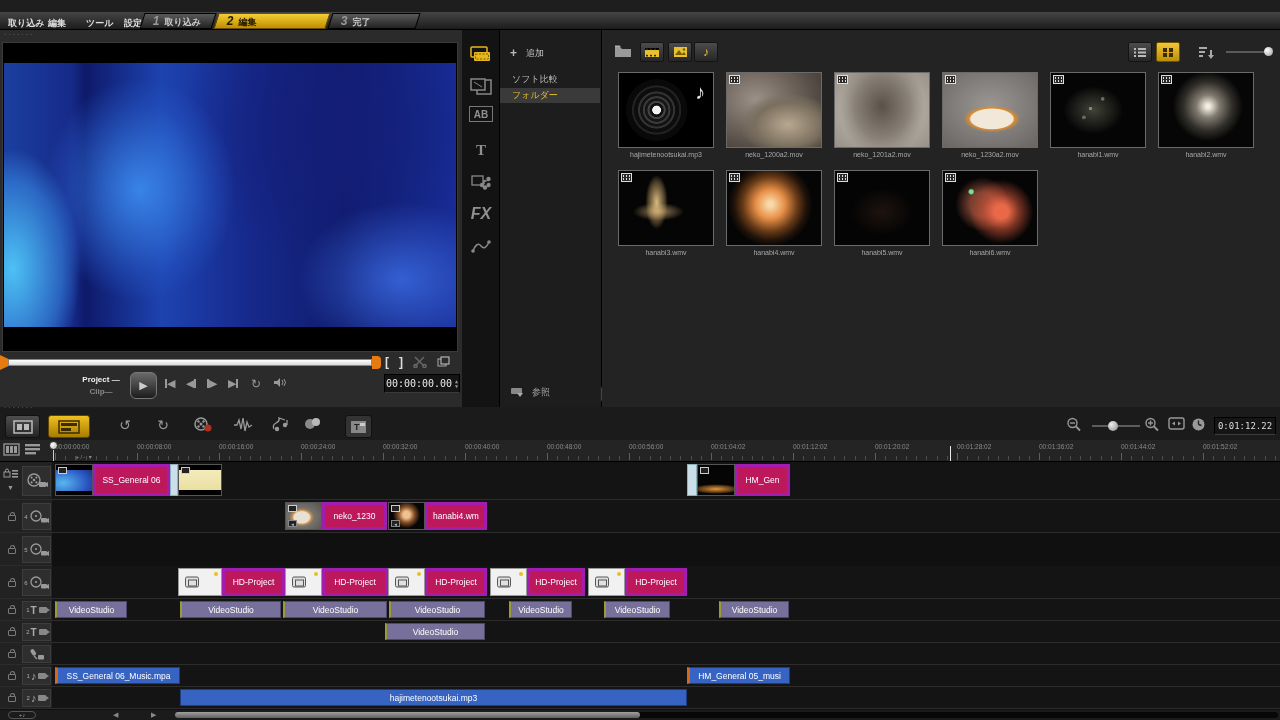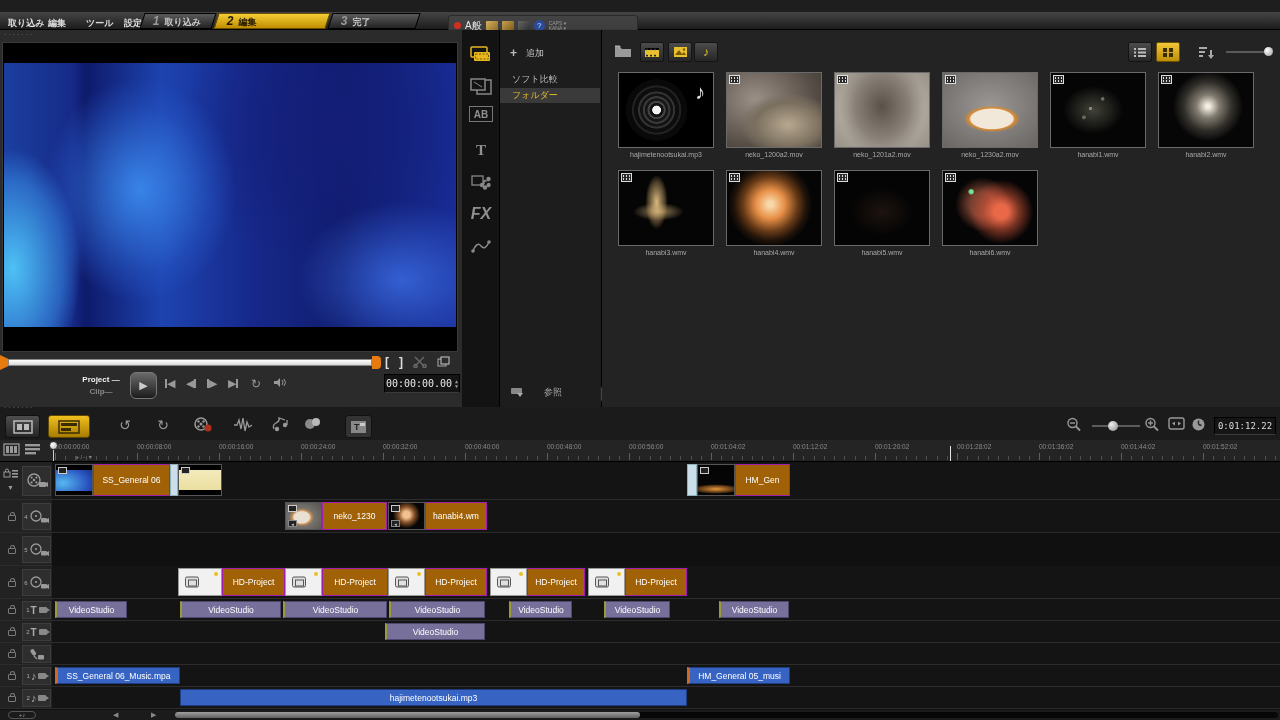--- a/index.html
+++ b/index.html
@@ -66,21 +66,21 @@
   #libsidebar { left:462px; top:30px; width:38px; height:377px; background:#131313; border-right:1px solid #000; }
   .libtab { position:absolute; left:5px; width:28px; height:24px; display:flex; align-items:center; justify-content:center; color:#909090; font-weight:bold; }
   .libtab.active { color:#e8b71e; }
 
   
   #liblist { left:500px; top:30px; width:102px; height:377px; background:#1d1d1d; border-right:1px solid #000; }
   #addrow { position:absolute; left:10px; top:16px; color:#ccc; font-size:9px; display:flex; gap:9px; align-items:center; }
   .plus { color:#bbb; font-size:12px; font-weight:bold; }
   .galitem { position:absolute; left:0; width:100px; height:15px; font-size:9px; color:#bbb; display:flex; align-items:center; padding-left:12px; }
   .galitem.active { background:#3a3a3a; color:#e8c030; }
-  #browserow { position:absolute; left:10px; bottom:8px; color:#aaa; font-size:9px; display:flex; gap:19px; align-items:center; }
+  #browserow { position:absolute; left:10px; bottom:8px; color:#aaa; font-size:9px; display:flex; gap:7px; align-items:center; }
   #collapsebtn { position:absolute; left:600px; top:386px; width:17px; height:16px; background:#454545; border:1px solid #222; border-radius:3px; color:#ccc; font-size:9px; text-align:center; line-height:15px; }
 
   
   #libcontent { left:602px; top:30px; width:678px; height:377px; background:#232323; }
   #libtoolbar { position:absolute; left:0; top:10px; width:678px; height:26px; }
   .tbtn { position:absolute; top:2px; width:24px; height:20px; background:linear-gradient(#4c4c4c,#262626); border:1px solid #141414; border-radius:2px; display:flex; align-items:center; justify-content:center; }
   .tbtn.active { background:linear-gradient(#f2c63a,#bd8e08); border-color:#6d5200; }
   .thumb { position:absolute; width:96px; height:76px; border:1px solid #6a6a6a; background:#000; }
   .thumblbl { position:absolute; width:104px; text-align:center; color:#a8a8a8; font-size:7px; }
   .fbadge { position:absolute; left:2px; top:2px; width:11px; height:9px; background:#2a2a2a; border:1px solid #ddd; }
@@ -121,21 +121,21 @@
   .thead { position:absolute; left:0; width:52px; background:#222; border-bottom:1px solid #2c2c2c; }
   .lockico { position:absolute; left:8px; width:8px; height:6px; border:1px solid #7a7a7a; border-radius:1px; }
   .lockico::before { content:""; position:absolute; top:-4px; left:1px; width:3px; height:3px; border:1px solid #7a7a7a; border-bottom:none; border-radius:3px 3px 0 0; }
   .ticonbox { position:absolute; left:22px; width:29px; background:#2e2e2e; border:1px solid #3d3d3d; display:flex; align-items:center; justify-content:center; color:#9a9a9a; }
   .subnum { font-size:6px; color:#aaa; margin-right:1px; }
   .tglyph { font-size:10px; font-weight:bold; color:#aaa; }
   .camtag { display:inline-block; width:8px; height:6px; background:#888; border-radius:1px; margin-left:2px; position:relative; }
   .camtag::before { content:""; position:absolute; right:-3px; top:1px; border-left:3px solid #888; border-top:2px solid transparent; border-bottom:2px solid transparent; }
 
   .clip { position:absolute; display:flex; align-items:center; justify-content:center; overflow:hidden; white-space:nowrap; color:#fff; font-size:8.5px; }
-  .clip.teal { background:#a16207; border:1px solid #a21caf; }
+  .clip.teal { background:#be185d; border:3px solid #a21caf; }
   .clip.trans { background:#cadfe9; border:1px solid #8fb2c0; }
   .clip.purple { background:#76709a; border:1px solid #4e4870; border-left:2px solid #9a9a38; }
   .clip.blue { background:#3764c2; border:1px solid #1e3c80;text-align:right; }
   .clip.blue.oedge { border-left:3px solid #d2691e; }
   .clip.white { background:#f1f1f1; border:1px solid #999; }
   .clip.thumbclip { border:1px solid #555; }
   .ydot { position:absolute; right:3px; top:3px; width:4px; height:4px; border-radius:50%; background:#e8c020; }
   .wobj { position:absolute; left:6px; top:50%; transform:translateY(-50%); width:14px; height:11px; background:#e0e0e0; border:1px solid #555; border-radius:2px; }
   .wobj::before { content:""; position:absolute; left:2px; top:2px; width:7px; height:5px; border:1px solid #555; }
   .minibadge { position:absolute; left:2px; top:2px; width:9px; height:7px; background:#222; border:1px solid #ccc; }
@@ -180,29 +180,20 @@
           <span class="steplbl">編集</span>
         </span>
     </div>
     <div class="steptab gray" style="left:330px;width:88px">
       <span class="inner">
           <span class="stepnum">3</span>
           <span class="steplbl">完了</span>
         </span>
     </div>
 
-    <div id="imebar">
-      <span class="imedot"></span>
-      <span class="imetxt">A般</span>
-      <span class="imeico" style="background:linear-gradient(135deg,#d8b060,#8a6a20)"></span>
-      <span class="imeico" style="background:linear-gradient(135deg,#c8a050,#7a5a18)"></span>
-      <span class="imeico" style="background:linear-gradient(135deg,#666,#2c2c2c)"></span>
-      <span class="imehelp">?</span>
-      <span class="imecaps"><span>CAPS</span> ▾<br><span>KANA</span> ▾</span>
-    </div>
   </div>
 
   <div id="preview" class="abs">
     <div class="dots" style="position:absolute;left:4px;top:1px">·······</div>
     <div id="videoframe">
       <div id="videoart"></div>
     </div>
     <div id="scrubrow">
       <span class="scrubL"></span>
       <div id="scrubtrack"></div>

